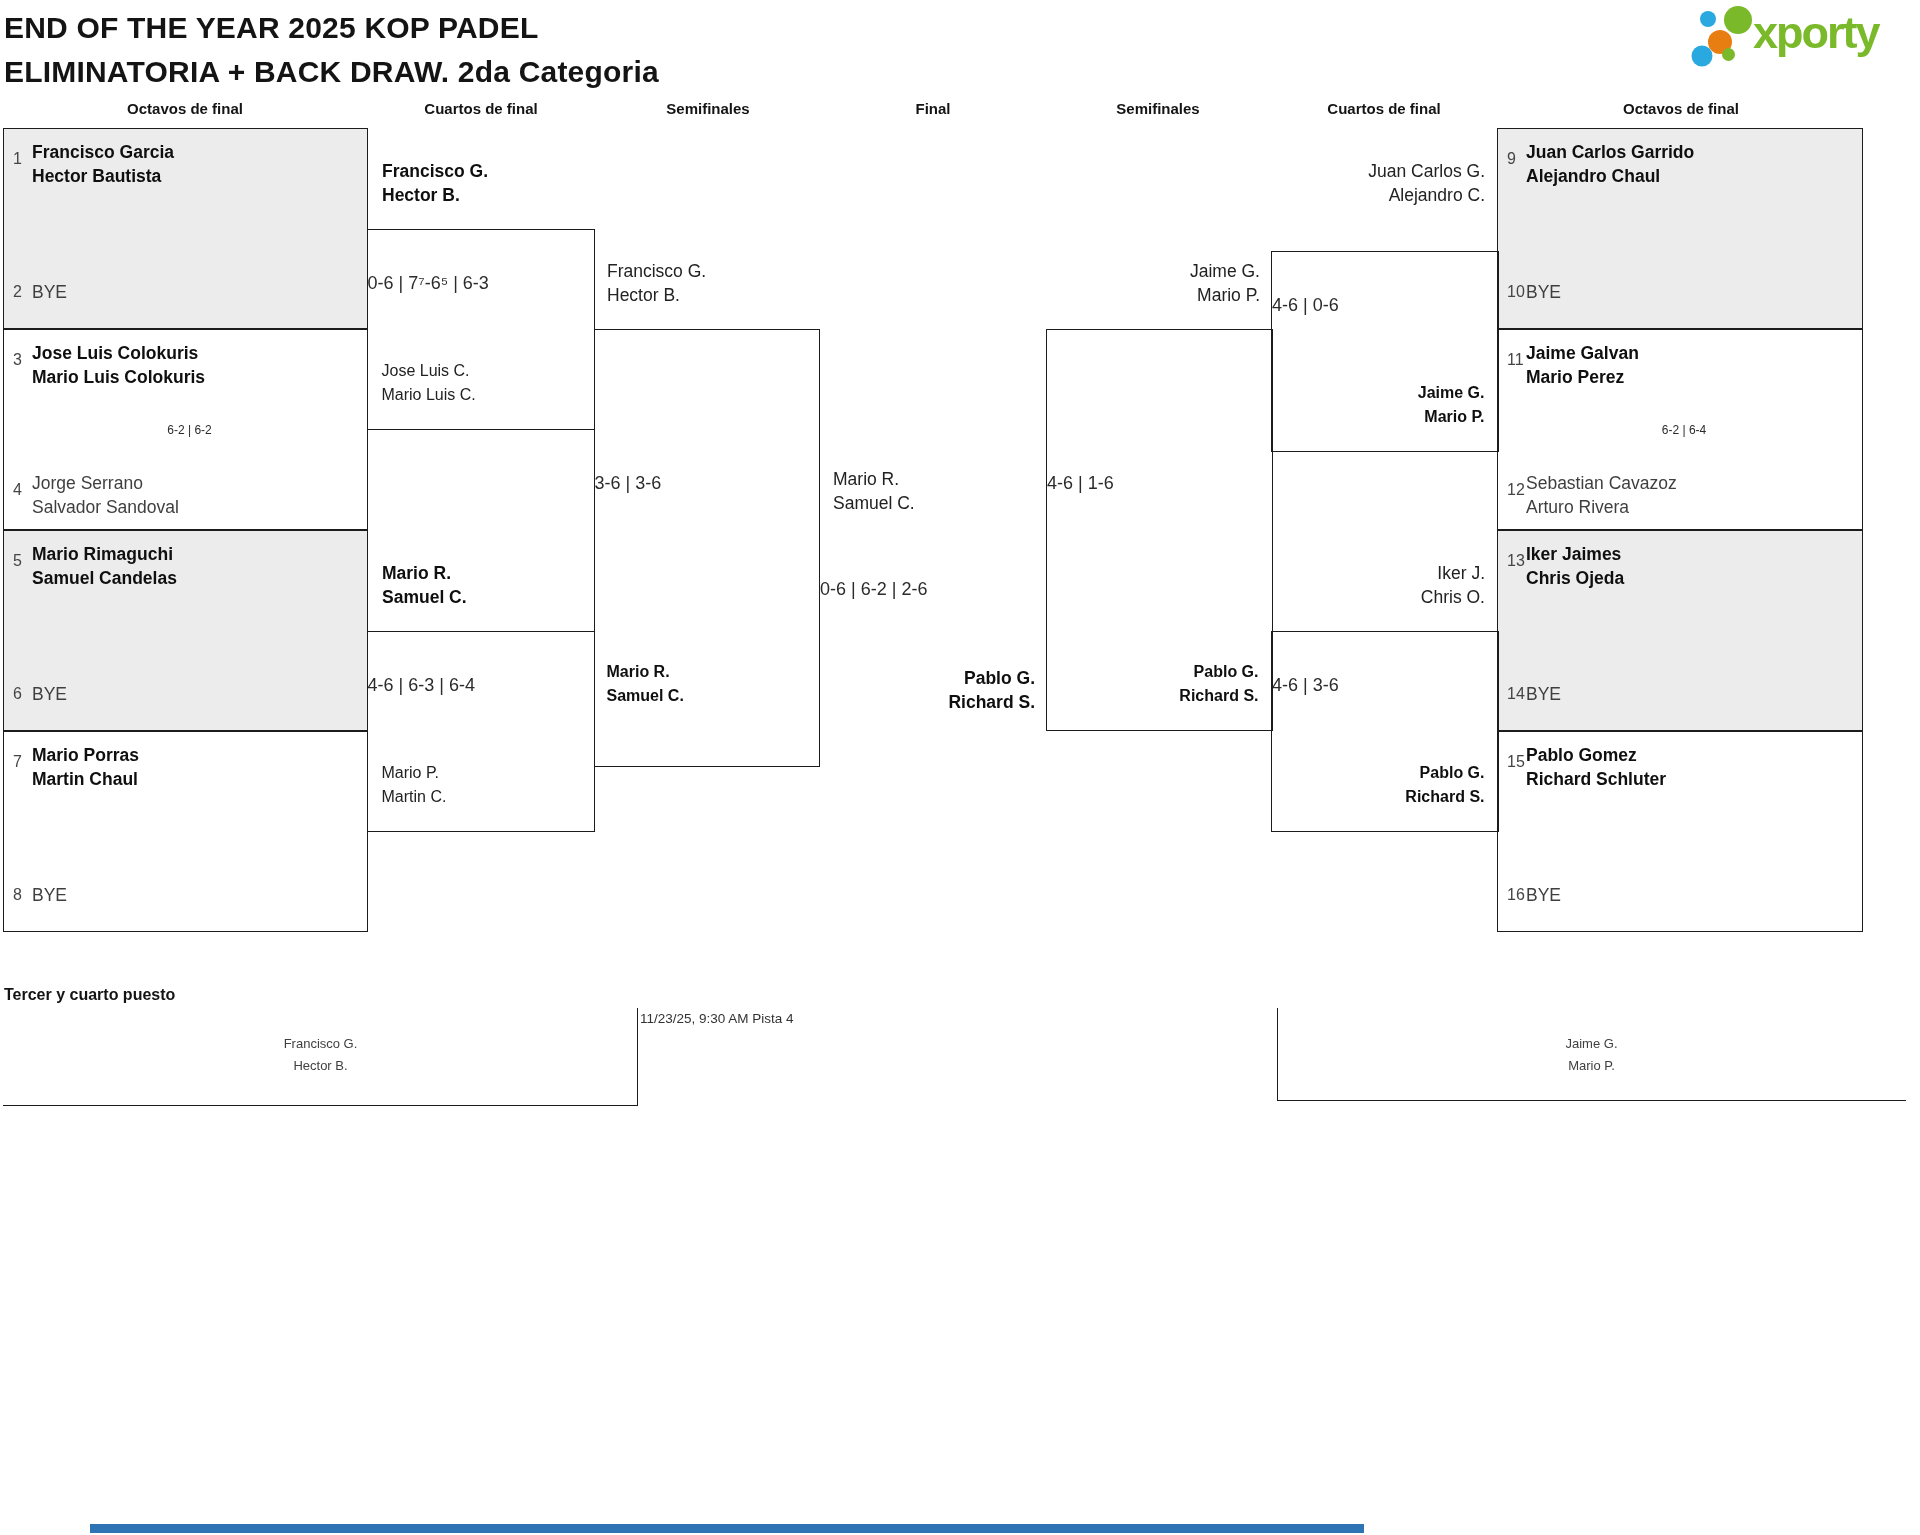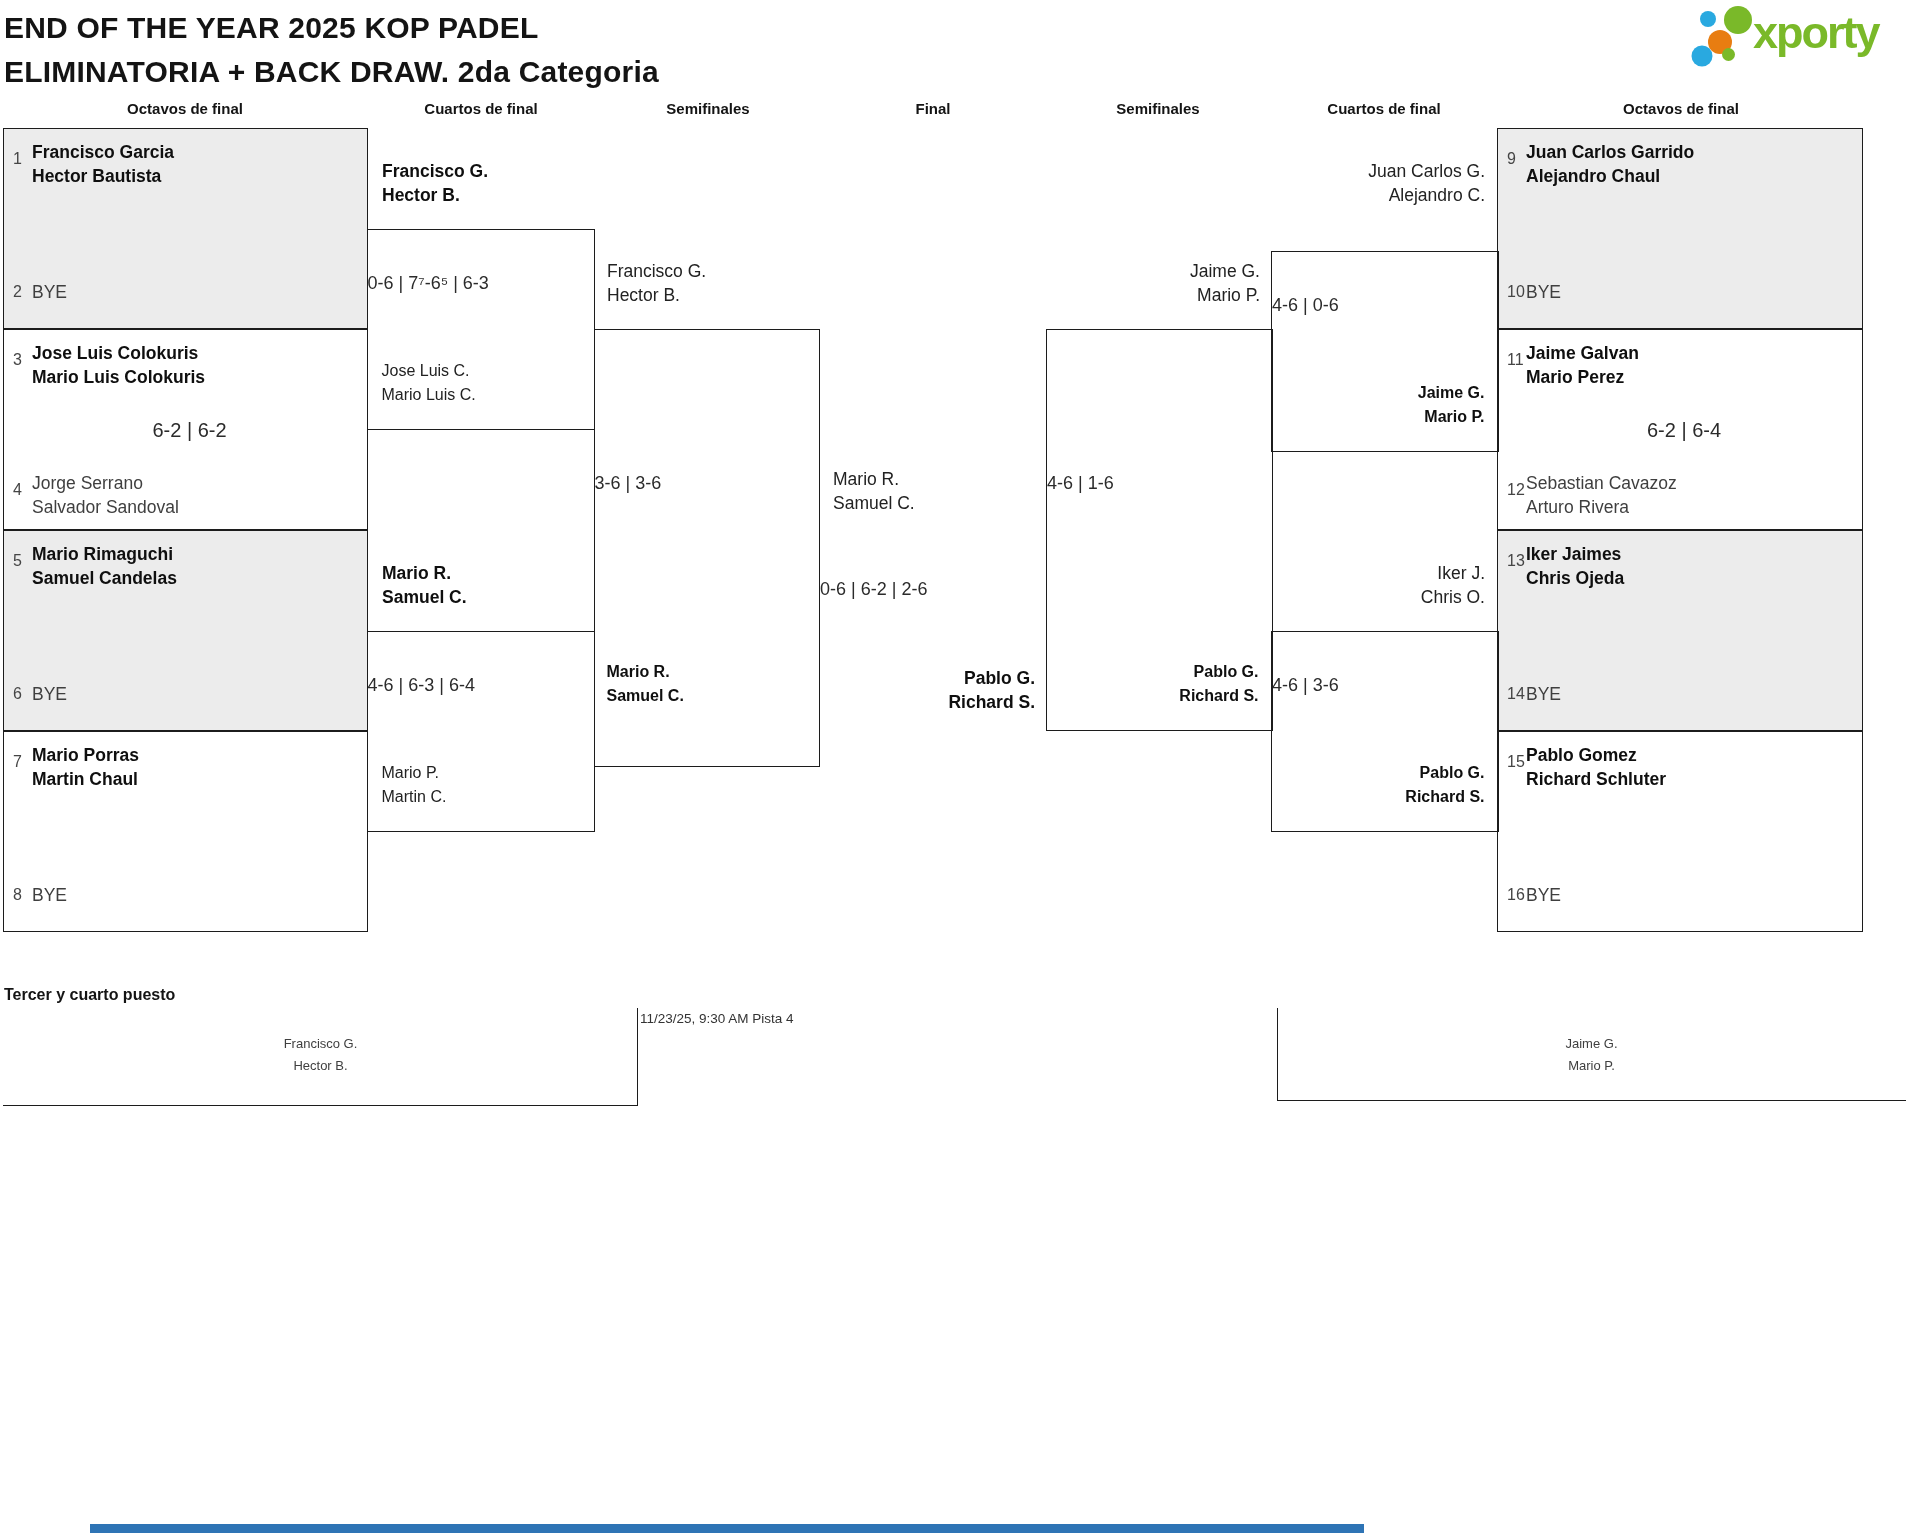--- a/index.html
+++ b/index.html
@@ -24,21 +24,21 @@
   .t-top{top:11px;}
   .t-bot2{bottom:10px;}
   .t-bye{bottom:24px;}
   .seed{width:19px;min-width:19px;font-size:16px;line-height:24px;color:#454545;padding-top:7px;}
   .t-bye .seed{padding-top:0;}
   .names{font-size:17.5px;line-height:24px;color:#3f3f3f;font-weight:400;}
   .names .nline{display:block;white-space:nowrap;}
   .win{color:#0f0f0f;font-weight:700;}
 
   .oscore{position:absolute;left:8px;right:0;top:50%;transform:translateY(-50%);
-          text-align:center;font-size:20px;color:#2b2b2b;}
+          text-align:center;font-size:12px;color:#2b2b2b;}
   .bscore{position:absolute;left:0;right:0;text-align:left;font-size:18px;color:#2b2b2b;line-height:24px;}
   .inlabel{position:absolute;font-size:16px;line-height:24px;}
   .lbl{position:absolute;font-size:17.5px;line-height:24px;}
   .lbl .nline,.inlabel .nline{display:block;white-space:nowrap;}
   .ralign{text-align:right;}
 
   .tp-heading{position:absolute;left:4px;top:986px;font-size:16px;font-weight:700;color:#141414;}
   .tp-shape{position:absolute;box-sizing:border-box;}
   .tp-names{position:absolute;text-align:center;font-size:13px;line-height:22px;color:#3f3f3f;}
   .tp-names .nline{display:block;}

